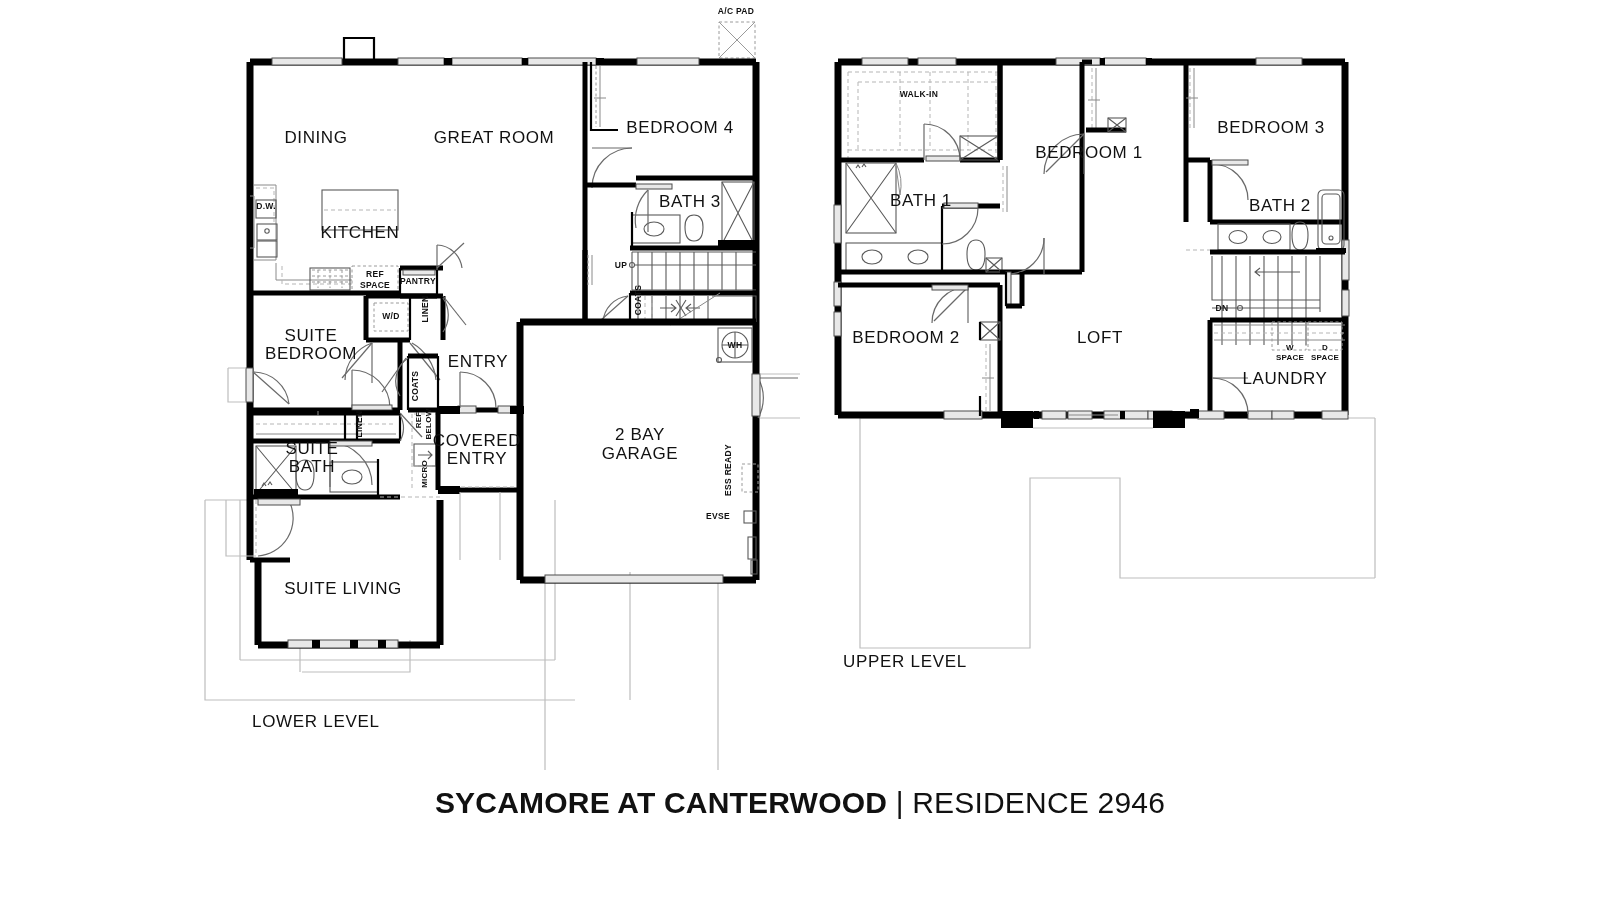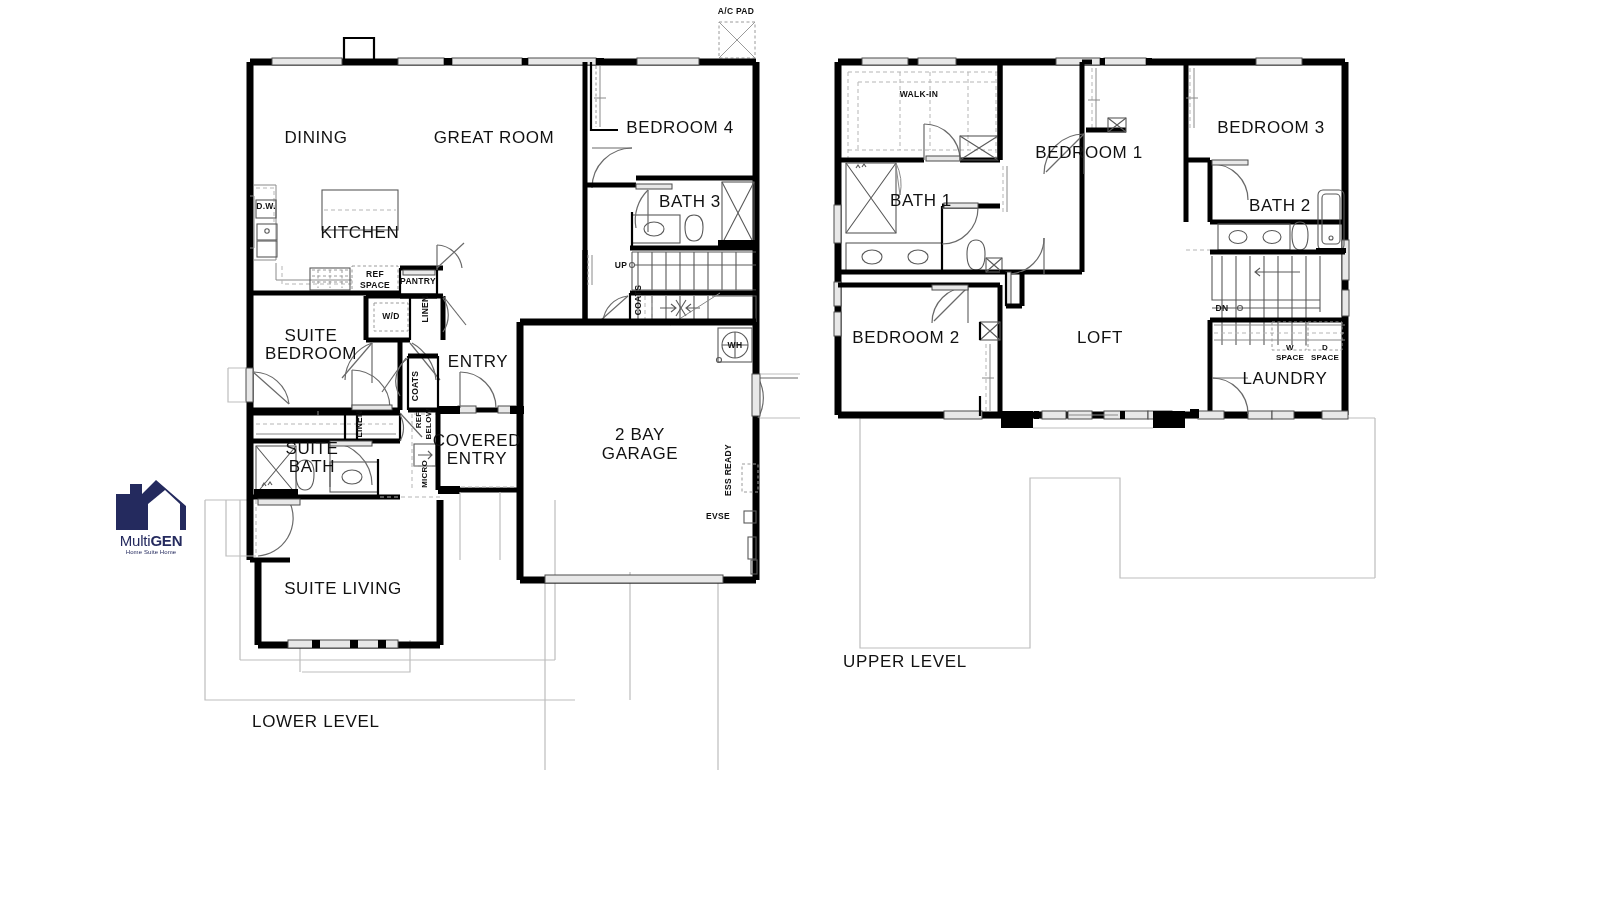--- a/index.html
+++ b/index.html
@@ -555,23 +555,18 @@
       <text class="tiny2" text-anchor="middle" x="1325" y="350">D</text>
       <text class="tiny2" text-anchor="middle" x="1325" y="360">SPACE</text>
     </g>
 
     <g>
       <text class="lvl" x="252" y="727">LOWER LEVEL</text>
       <text class="lvl" x="843" y="667">UPPER LEVEL</text>
     </g>
   </svg>
 
-  <div class="logo">
-    <svg width="86" height="56" viewBox="0 0 86 56">
-      <path d="M8 54 L8 18 L22 18 L22 8 L34 8 L34 18 L48 4 L78 30 L78 54 Z" fill="#242a5e"></path>
-      <path d="M40 54 L40 28 L57 14 L72 28 L72 54 Z" fill="#ffffff"></path>
-    </svg>
-    <div class="lt"><i>Multi</i><b>GEN</b></div>
-    <div class="ls">Home Suite Home</div>
+
+  <div class="title-wrap">
+    <span class="t1">SYCAMORE AT CANTERWOOD</span><span class="t2">&nbsp;</span><span class="t2">|</span><span class="t2">&nbsp;</span><span class="t2">RESIDENCE 2946</span>
   </div>
 
-
 </div>
 
 </body></html>

